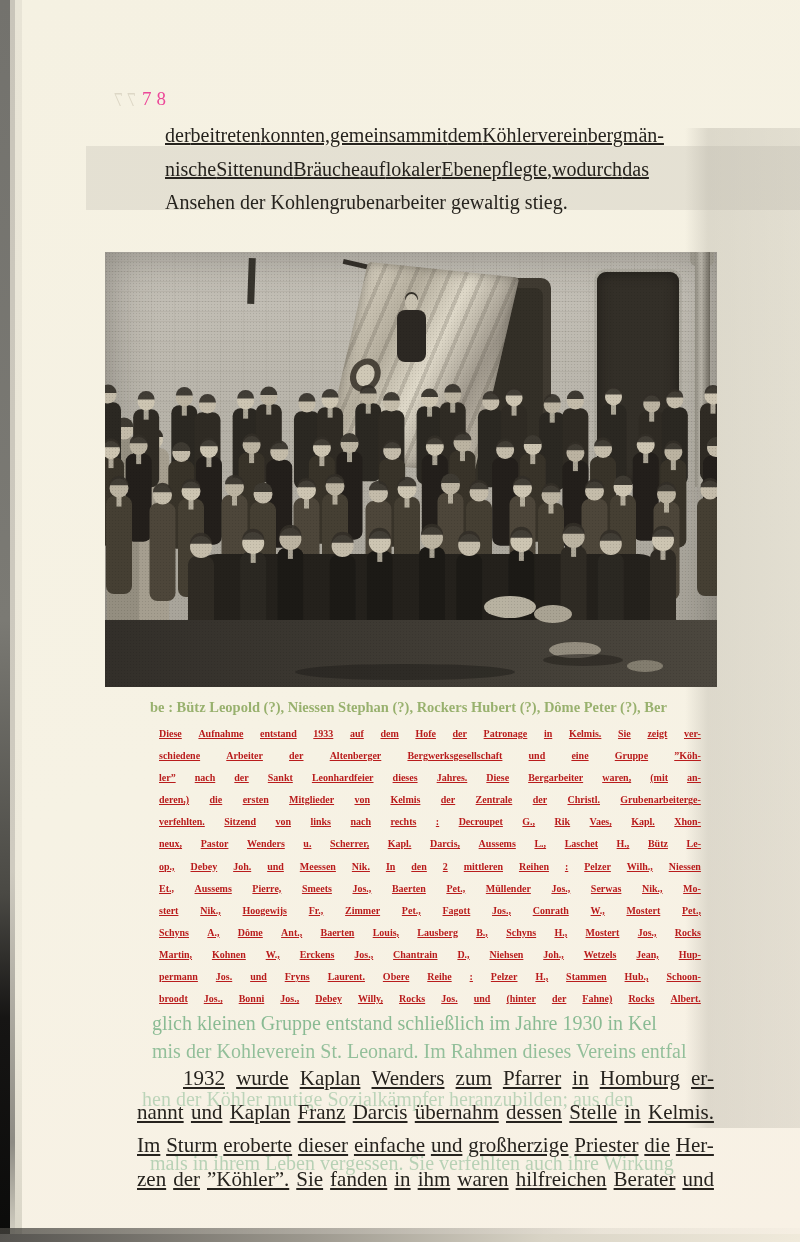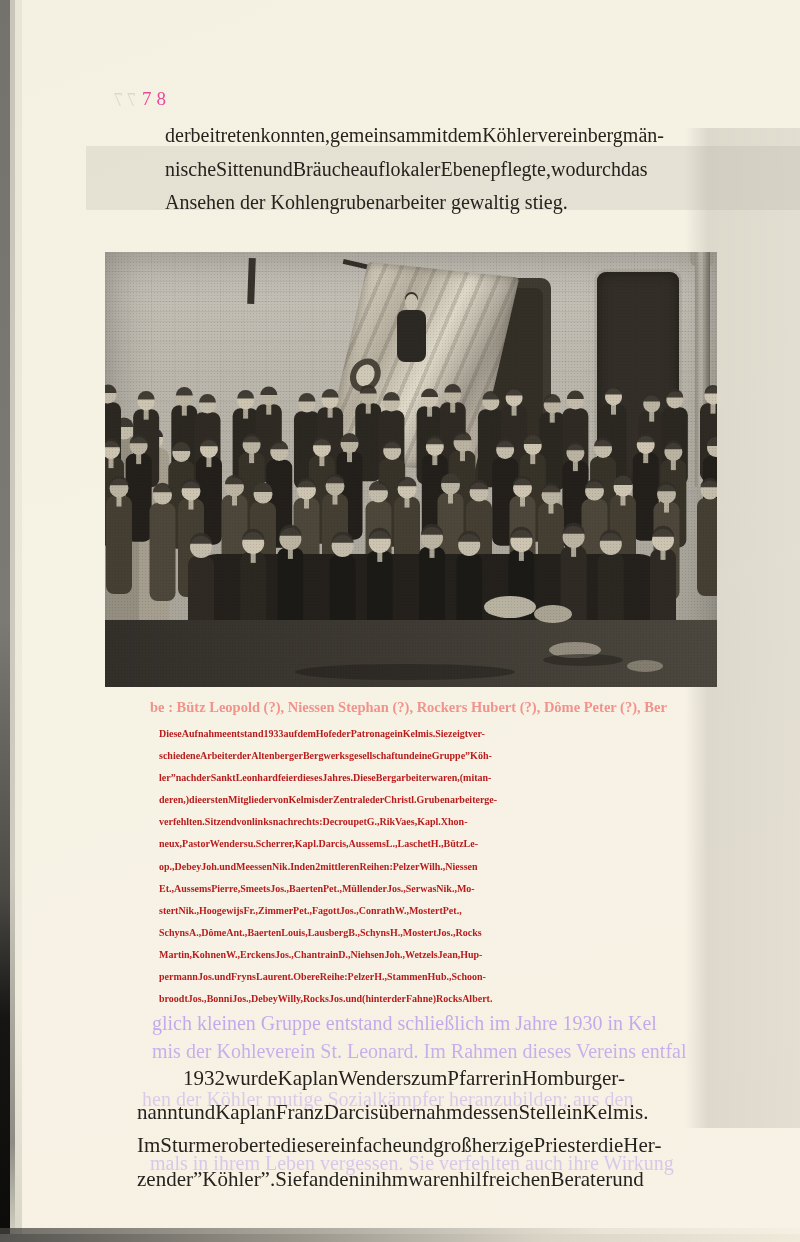--- a/index.html
+++ b/index.html
@@ -13,36 +13,36 @@
     background:linear-gradient(to bottom,#73726d 0%,#7b7a74 50%,#4a4944 72%,#161514 82%,#0b0b0a 100%);}
   .edge-left2{position:absolute;left:10px;top:0;width:5px;height:1242px;
     background:linear-gradient(to bottom,#c9c5ba 0%,#cfcbc0 70%,#8d8b83 92%,#d8d4c7 100%);}
   .edge-left3{position:absolute;left:15px;top:0;width:7px;height:1242px;
     background:linear-gradient(to bottom,#e8e4d6 0%,#efebdd 80%,#d9d5c7 100%);}
   .bottom-shadow{position:absolute;left:0;top:1228px;width:800px;height:6px;
     background:linear-gradient(to right,rgba(70,68,63,.75),rgba(120,117,110,.5) 45%,rgba(190,186,175,.25) 75%,rgba(225,220,208,.12));}
   .bottom-strip{position:absolute;left:0;top:1234px;width:800px;height:8px;
     background:linear-gradient(to right,#565450 0%,#9b978d 38%,#d9d4c6 68%,#f0eadb 100%);}
   
-  .ghost{position:absolute;z-index:1;color:#8b5cf6;}
+  .ghost{position:absolute;z-index:1;color:#15803d;}
   .ghost-77{left:110px;top:90px;font-size:18px;letter-spacing:4px;opacity:.5;
     transform:scaleX(-1);color:#c6bfab;filter:blur(.4px);}
   .intro-ghost-band{position:absolute;left:86px;top:146px;width:714px;height:64px;
     background:rgba(182,178,166,.26);z-index:0;}
   .right-ghost-band{position:absolute;left:685px;top:128px;width:115px;height:1000px;z-index:0;
     background:linear-gradient(to right,rgba(176,172,160,0),rgba(176,172,160,.36) 20%,rgba(176,172,160,.28));}
   .ghost-setoff{left:150px;top:699px;width:566px;font-weight:bold;font-size:14.5px;
-    opacity:.55;color:#ef4444;filter:blur(.4px);white-space:nowrap;overflow:hidden;}
+    opacity:.55;color:#4d7c0f;filter:blur(.4px);white-space:nowrap;overflow:hidden;}
   .ghost-mid1{left:152px;top:1012px;width:560px;font-size:20px;opacity:.48;filter:blur(.5px);white-space:nowrap;overflow:hidden;}
   .ghost-mid2{left:152px;top:1040px;width:560px;font-size:20px;opacity:.44;filter:blur(.5px);white-space:nowrap;overflow:hidden;}
   .ghost-deep1{left:142px;top:1088px;width:580px;font-size:20px;opacity:.26;filter:blur(.6px);white-space:nowrap;overflow:hidden;}
   .ghost-deep2{left:150px;top:1152px;width:580px;font-size:20px;opacity:.28;filter:blur(.6px);white-space:nowrap;overflow:hidden;}
   
   .page-num{position:absolute;left:142px;top:88px;font-size:19px;letter-spacing:5px;color:#ec4899;z-index:2;}
-  .jw{display:flex;}
+  .jw{display:flex;justify-content:space-between;text-decoration:underline;}
   .intro{position:absolute;left:165px;top:119px;width:484px;z-index:2;
     font-size:20px;line-height:33.5px;color:#26231e;}
   .caption{position:absolute;left:159px;top:723px;width:542px;z-index:2;
     font-weight:bold;font-size:10px;line-height:22.1px;color:#b91c1c;}
   .closing{position:absolute;left:137px;top:1062px;width:577px;z-index:2;
     font-size:21px;line-height:33.5px;color:#26231e;}
   .closing .indent{padding-left:46px;}
   
   .photo{position:absolute;left:105px;top:252px;width:612px;height:435px;overflow:hidden;z-index:2;
     background:linear-gradient(180deg,#c6c2b9 0%,#b7b3a9 38%,#aba79d 70%,#a5a197 100%);

